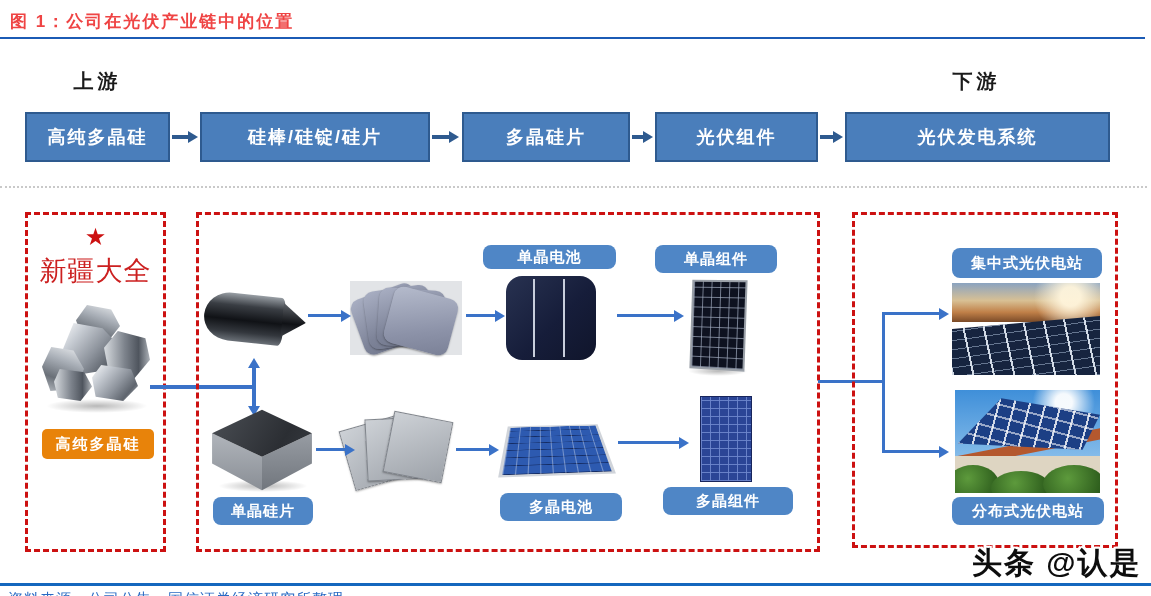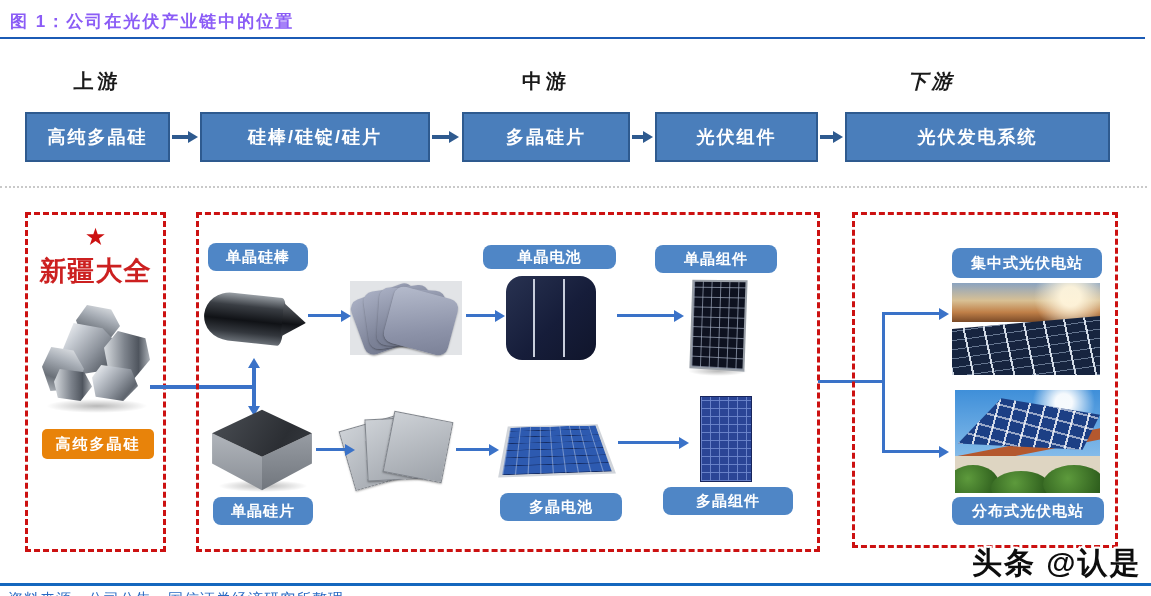--- a/index.html
+++ b/index.html
@@ -1,21 +1,21 @@
 <!DOCTYPE html>
 <html><head>
 <meta charset="utf-8">
 <style>
   html,body{margin:0;padding:0;background:#fff;}
   .canvas{position:relative;width:1151px;height:596px;background:#fff;overflow:hidden;
           font-family:"Liberation Sans","DejaVu Sans",sans-serif;}
   .abs{position:absolute;}
 
   
-  .fig-title{font-size:17px;font-weight:bold;color:#8b5cf6;letter-spacing:2px;}
+  .fig-title{font-size:17px;font-weight:bold;color:#ef4444;letter-spacing:2px;}
   .title-rule{height:2px;background:#1b5bb5;}
 
   
   .stage-header{font-size:20px;font-weight:bold;color:#1a1a1a;letter-spacing:4px;text-align:center;}
 
   
   .chain-box{background:#4a7ebb;border:2px solid #2e5a8f;color:#fff;font-weight:bold;font-size:18px;
              display:flex;align-items:center;justify-content:center;letter-spacing:2px;box-sizing:border-box;}
 
   
@@ -30,21 +30,21 @@
   .varrow::after{content:"";position:absolute;bottom:-9px;left:50%;transform:translateX(-50%);
                  border-top:10px solid #3a72c8;border-left:6px solid transparent;border-right:6px solid transparent;}
 
   .dotted-rule{border-top:2px dotted #c9c9c9;}
 
   
   .dashed-box{border:3px dashed #cc1111;box-sizing:border-box;}
 
   
   .star{color:#cc1111;font-size:24px;text-align:center;}
-  .company{color:#cc2020;font-size:27px;font-weight:bold;text-align:center;letter-spacing:1px;}
+  .company{color:#cc2020;font-size:27px;font-weight:normal;text-align:center;letter-spacing:1px;}
   .orange-pill{background:#e8830a;border-radius:5px;color:#fff;font-weight:bold;font-size:15px;
                display:flex;align-items:center;justify-content:center;letter-spacing:2px;}
 
   
   .pill{background:#4f86c6;border-radius:8px;color:#fff;font-weight:bold;font-size:15px;
         display:flex;align-items:center;justify-content:center;letter-spacing:1px;box-sizing:border-box;}
 
   
   .chunk{position:absolute;}
   .c-grad1{background:linear-gradient(130deg,#fafbfc 0%,#c7ccd3 25%,#8f959e 55%,#5f656e 78%,#c0c5cb 100%);}
@@ -120,22 +120,21 @@
 </style>
 </head>
 <body>
 
 <div class="canvas">
 
   <div class="abs fig-title" style="left:10px;top:10px;">图 1：公司在光伏产业链中的位置</div>
   <div class="abs title-rule" style="left:0;top:37px;width:1145px;"></div>
 
   <div class="abs stage-header" style="left:25px;top:68px;width:145px;">上游</div>
-  <div class="abs stage-header" style="left:462px;top:68px;width:168px;">中游</div>
-  <div class="abs stage-header" style="left:799px;top:68px;width:265px;font-style:italic;">下游</div>
+  <div class="abs stage-header" style="left:844px;top:68px;width:265px;">下游</div>
 
   <div class="abs chain-box" style="left:25px;top:112px;width:145px;height:50px;">高纯多晶硅</div>
   <div class="abs harrow chain-arrow" style="left:172px;top:135px;width:17px;"></div>
   <div class="abs chain-box" style="left:200px;top:112px;width:230px;height:50px;">硅棒/硅锭/硅片</div>
   <div class="abs harrow chain-arrow" style="left:432px;top:135px;width:18px;"></div>
   <div class="abs chain-box" style="left:462px;top:112px;width:168px;height:50px;">多晶硅片</div>
   <div class="abs harrow chain-arrow" style="left:632px;top:135px;width:12px;"></div>
   <div class="abs chain-box" style="left:655px;top:112px;width:163px;height:50px;">光伏组件</div>
   <div class="abs harrow chain-arrow" style="left:820px;top:135px;width:14px;"></div>
   <div class="abs chain-box" style="left:845px;top:112px;width:265px;height:50px;">光伏发电系统</div>
@@ -157,21 +156,20 @@
     </div>
 
     <div class="abs orange-pill" style="left:14px;top:214px;width:112px;height:30px;">高纯多晶硅</div>
   </div>
 
   <div class="abs plainline" style="left:150px;top:385px;width:104px;height:4px;"></div>
   <div class="abs varrow" style="left:252px;top:367px;height:40px;"></div>
 
   <div class="abs dashed-box" style="left:196px;top:212px;width:624px;height:340px;"></div>
 
-  <div class="abs pill" style="left:208px;top:243px;width:100px;height:28px;">单晶硅棒</div>
   <div class="abs pill" style="left:483px;top:245px;width:133px;height:24px;">单晶电池</div>
   <div class="abs pill" style="left:655px;top:245px;width:122px;height:28px;">单晶组件</div>
 
   <div class="abs" style="left:202px;top:280px;width:104px;height:78px;">
     <div class="abs rod-body" style="left:2px;top:14px;width:80px;height:48px;"></div>
     <div class="abs rod-tip" style="left:80px;top:24px;width:24px;height:34px;"></div>
   </div>
   <div class="abs wafer-photo" style="left:350px;top:281px;width:112px;height:74px;">
     <div class="mono-wafer" style="left:6px;top:9px;transform:rotate(-20deg);"></div>
     <div class="mono-wafer" style="left:16px;top:7px;transform:rotate(-8deg);"></div>

